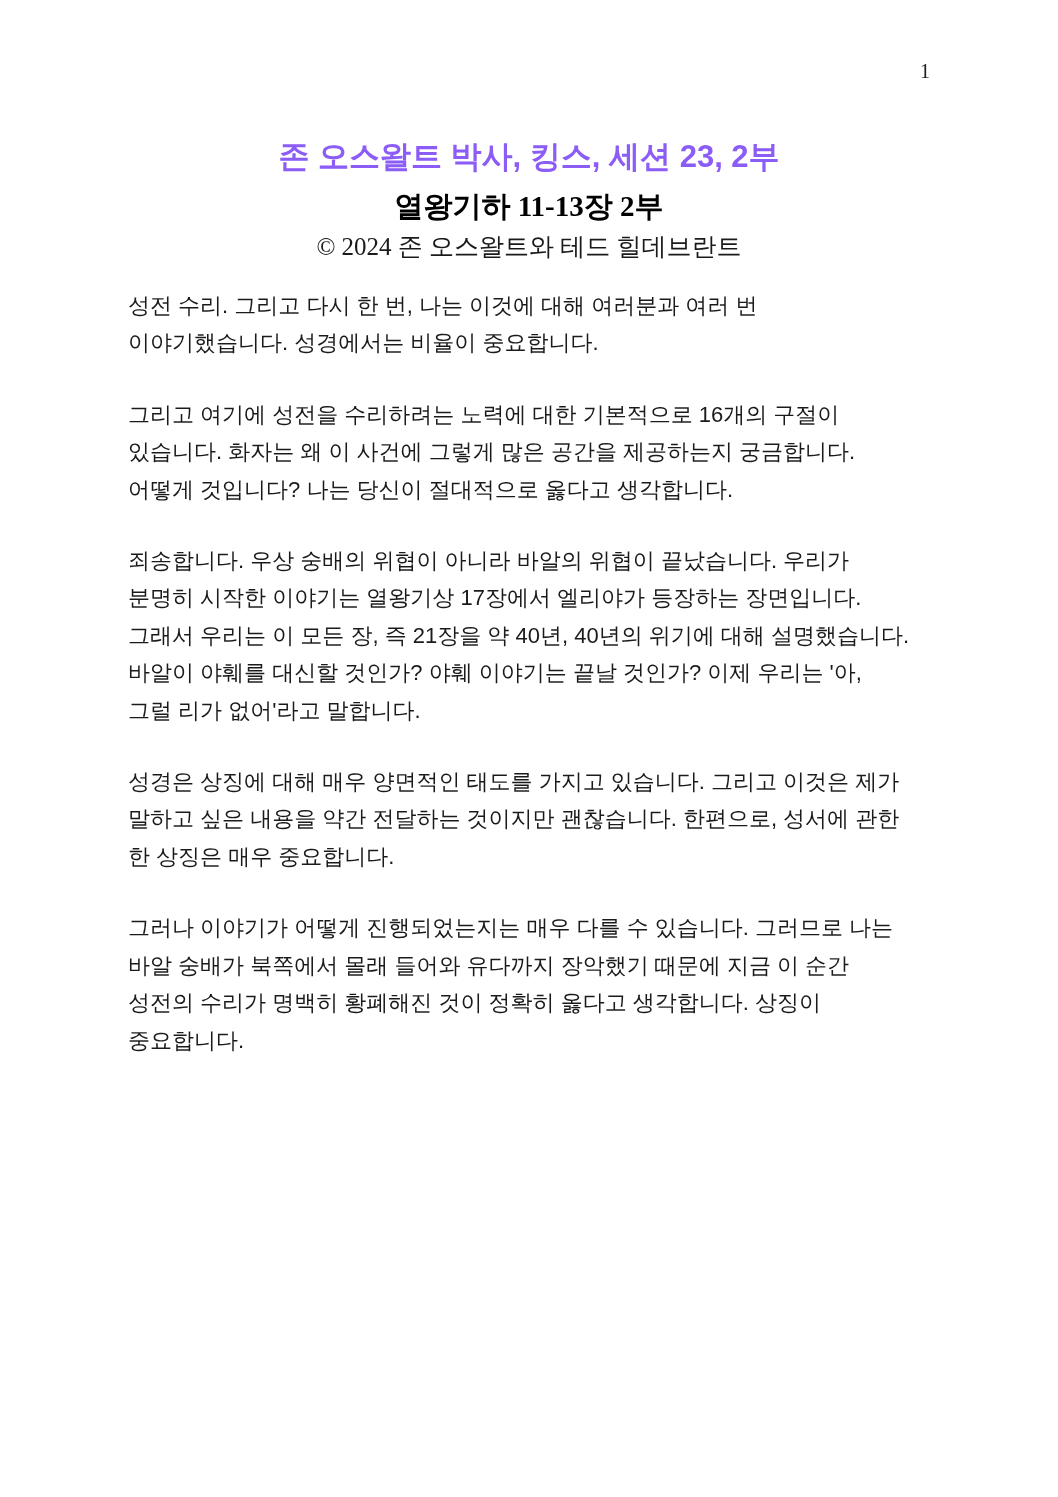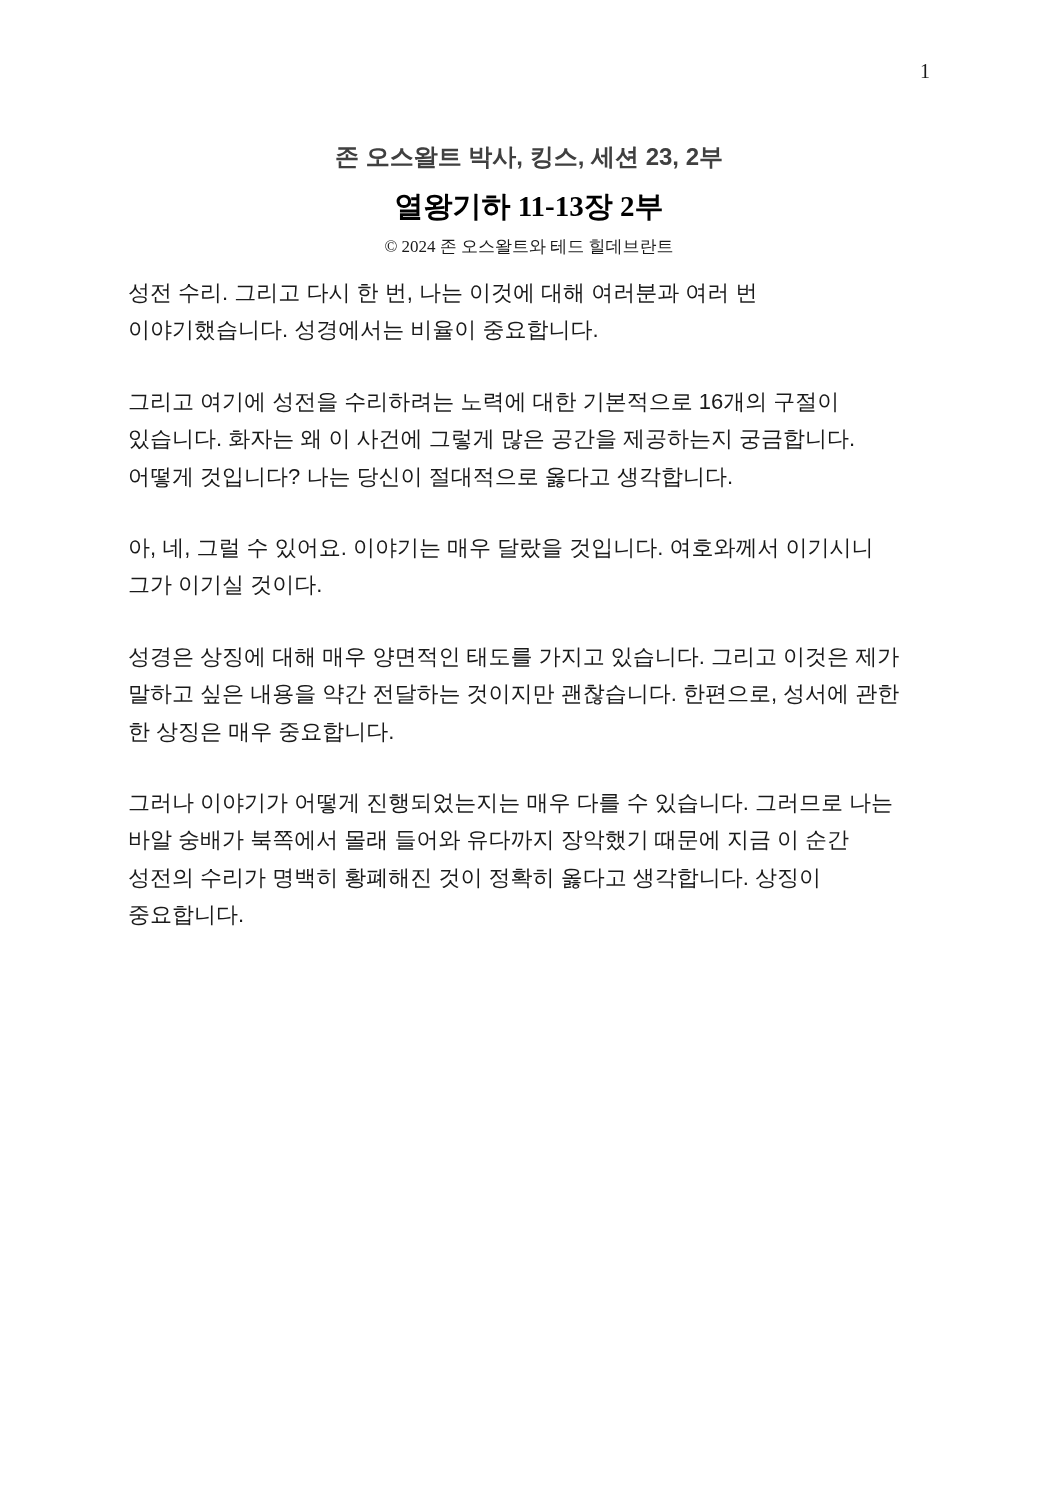--- a/index.html
+++ b/index.html
@@ -26,42 +26,42 @@
     color: #1a1a1a;
   }
   .doc-header {
     padding-top: 139px;
     text-align: center;
   }
   .doc-title {
     margin: 0;
     font-family: "Liberation Sans", sans-serif;
     font-weight: 700;
-    font-size: 24px;
+    font-size: 31px;
     line-height: 36px;
-    color: #404040;
+    color: #8b5cf6;
   }
   .doc-subtitle {
     margin: 14px 0 0 0;
     font-family: "Liberation Serif", serif;
     font-weight: 700;
     font-size: 29px;
     line-height: 34px;
     color: #000000;
   }
   .doc-copyright {
     margin: 10px 0 0 0;
     font-family: "Liberation Serif", serif;
     font-weight: 400;
-    font-size: 17px;
+    font-size: 25px;
     line-height: 27px;
     color: #1a1a1a;
   }
   .doc-body {
-    margin-top: 14px;
+    margin-top: 27px;
     padding-left: 128px;
     padding-right: 120px;
   }
   .para {
     margin: 0 0 34px 0;
     font-family: "Liberation Sans", sans-serif;
     font-size: 22px;
     line-height: 37.4px;
     color: #1a1a1a;
     white-space: pre-line;
@@ -80,22 +80,25 @@
     <h2 class="doc-subtitle">열왕기하 11-13장 2부</h2>
     <div class="doc-copyright">© 2024 존 오스왈트와 테드 힐데브란트</div>
   </div>
 
   <div class="doc-body">
       <p class="para">성전 수리. 그리고 다시 한 번, 나는 이것에 대해 여러분과 여러 번
 이야기했습니다. 성경에서는 비율이 중요합니다.</p>
       <p class="para">그리고 여기에 성전을 수리하려는 노력에 대한 기본적으로 16개의 구절이
 있습니다. 화자는 왜 이 사건에 그렇게 많은 공간을 제공하는지 궁금합니다.
 어떻게 것입니다? 나는 당신이 절대적으로 옳다고 생각합니다.</p>
-      <p class="para">아, 네, 그럴 수 있어요. 이야기는 매우 달랐을 것입니다. 여호와께서 이기시니
-그가 이기실 것이다.</p>
+      <p class="para">죄송합니다. 우상 숭배의 위협이 아니라 바알의 위협이 끝났습니다. 우리가
+분명히 시작한 이야기는 열왕기상 17장에서 엘리야가 등장하는 장면입니다.
+그래서 우리는 이 모든 장, 즉 21장을 약 40년, 40년의 위기에 대해 설명했습니다.
+바알이 야훼를 대신할 것인가? 야훼 이야기는 끝날 것인가? 이제 우리는 '아,
+그럴 리가 없어'라고 말합니다.</p>
       <p class="para">성경은 상징에 대해 매우 양면적인 태도를 가지고 있습니다. 그리고 이것은 제가
 말하고 싶은 내용을 약간 전달하는 것이지만 괜찮습니다. 한편으로, 성서에 관한
 한 상징은 매우 중요합니다.</p>
       <p class="para">그러나 이야기가 어떻게 진행되었는지는 매우 다를 수 있습니다. 그러므로 나는
 바알 숭배가 북쪽에서 몰래 들어와 유다까지 장악했기 때문에 지금 이 순간
 성전의 수리가 명백히 황폐해진 것이 정확히 옳다고 생각합니다. 상징이
 중요합니다.</p>
     </div>
 
 </div>

